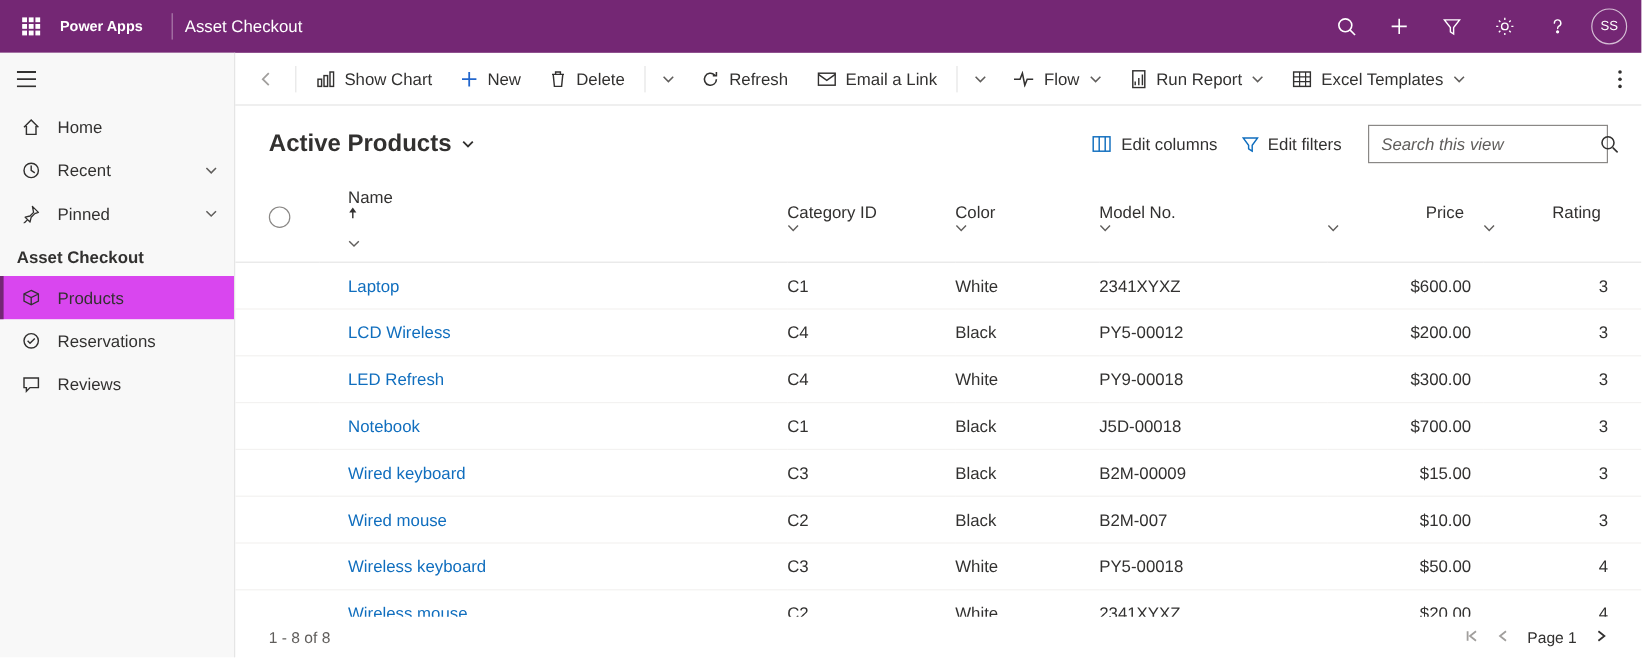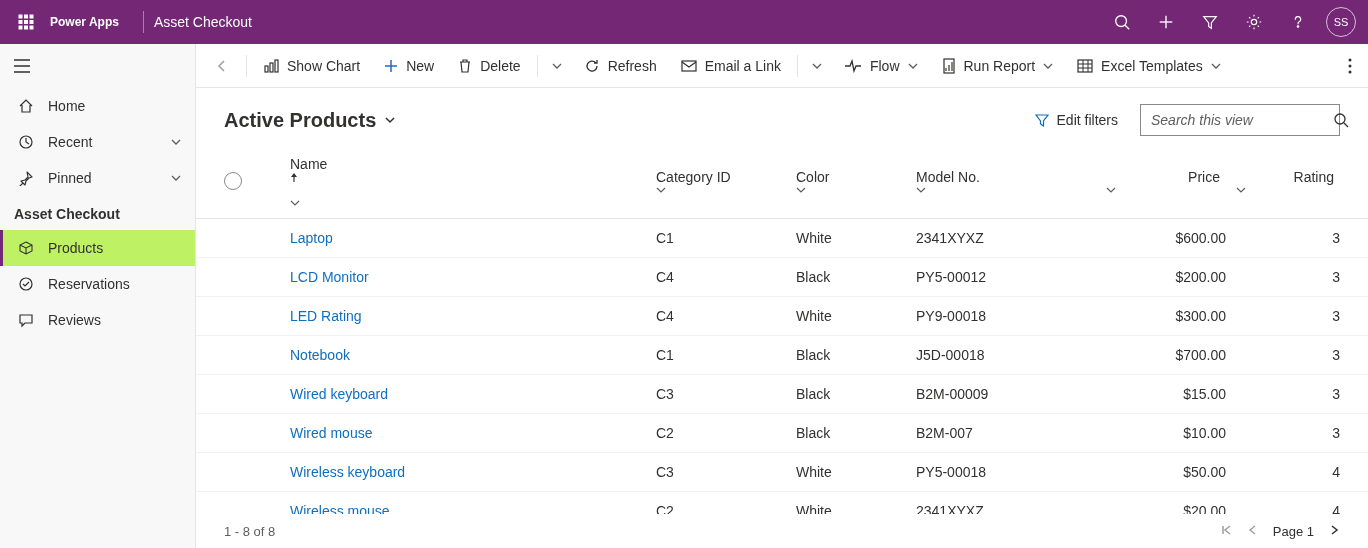--- a/index.html
+++ b/index.html
@@ -17,21 +17,21 @@
 
 
 .layout { display: flex; height: calc(548px - 44px); }
 
 
 .sidebar { width: 196px; background: #f8f8f8; border-right: 1px solid #e5e5e5; display: flex; flex-direction: column; font-size: 14px; color: #323130; }
 .sidebar .hamburger { height: 44px; display: flex; align-items: center; padding: 0 14px; cursor: pointer; }
 .sidebar .nav-item { height: 36px; display: flex; align-items: center; padding: 0 14px 0 18px; cursor: pointer; gap: 14px; position: relative; }
 .sidebar .nav-item .chev { margin-left: auto; color: #605e5c; }
 .sidebar .section-title { font-weight: 600; padding: 10px 14px 8px 14px; font-size: 14px; color: #323130; }
-.sidebar .nav-item.active { background: #bef264; }
+.sidebar .nav-item.active { background: #d946ef; }
 .sidebar .nav-item.active::before { content: ""; position: absolute; left: 0; top: 0; bottom: 0; width: 3px; background: #742774; }
 
 
 .main { flex: 1; display: flex; flex-direction: column; position: relative; }
 
 
 .cmdbar { height: 44px; border-bottom: 1px solid #e5e5e5; display: flex; align-items: center; padding: 0 8px; font-size: 14px; color: #323130; gap: 4px; }
 .cmdbar .cmd { height: 44px; display: flex; align-items: center; padding: 0 10px; gap: 8px; cursor: pointer; white-space: nowrap; }
 .cmdbar .cmd.icon-only { padding: 0 8px; }
 .cmdbar .vsep { width: 1px; height: 22px; background: #e5e5e5; margin: 0 2px; }
@@ -329,20 +329,30 @@
     <div class="viewhdr">
       <div class="title-wrap">
         <span class="title">Active Products</span>
         <span>
             <svg width="12" height="12" viewBox="0 0 12 12">
               <path d="M2 4l4 4 4-4" fill="none" stroke="#323130" stroke-width="1.5"></path>
             </svg>
           </span>
       </div>
       <div class="spacer"></div>
+      <div class="toolbtn">
+        <span>
+            <svg width="16" height="14" viewBox="0 0 16 14">
+              <rect x="1" y="1" width="14" height="12" fill="none" stroke="#106ebe" stroke-width="1.2"></rect>
+              <line x1="6" y1="1" x2="6" y2="13" stroke="#106ebe" stroke-width="1.2"></line>
+              <line x1="11" y1="1" x2="11" y2="13" stroke="#106ebe" stroke-width="1.2"></line>
+            </svg>
+          </span>
+        <span>Edit columns</span>
+      </div>
       <div class="toolbtn">
         <span>
             <svg width="14" height="14" viewBox="0 0 14 14">
               <polygon points="1,2 13,2 8.5,8 8.5,13 5.5,11 5.5,8" fill="none" stroke="#106ebe" stroke-width="1.2"></polygon>
             </svg>
           </span>
         <span>Edit filters</span>
       </div>
       <div class="searchbox">
         <input type="text" placeholder="Search this view" style="">
@@ -401,30 +411,30 @@
               <td class="chkcol"></td>
               <td class="namecell" style="padding-left:24px;"><a>Laptop</a></td>
               <td>C1</td>
               <td>White</td>
               <td>2341XYXZ</td>
               <td class="price">$600.00</td>
               <td class="right">3</td>
             </tr>
             <tr>
               <td class="chkcol"></td>
-              <td class="namecell" style="padding-left:24px;"><a>LCD Monitor</a></td>
+              <td class="namecell" style="padding-left:24px;"><a>LCD Wireless</a></td>
               <td>C4</td>
               <td>Black</td>
               <td>PY5-00012</td>
               <td class="price">$200.00</td>
               <td class="right">3</td>
             </tr>
             <tr>
               <td class="chkcol"></td>
-              <td class="namecell" style="padding-left:24px;"><a>LED Rating</a></td>
+              <td class="namecell" style="padding-left:24px;"><a>LED Refresh</a></td>
               <td>C4</td>
               <td>White</td>
               <td>PY9-00018</td>
               <td class="price">$300.00</td>
               <td class="right">3</td>
             </tr>
             <tr>
               <td class="chkcol"></td>
               <td class="namecell" style="padding-left:24px;"><a>Notebook</a></td>
               <td>C1</td>

